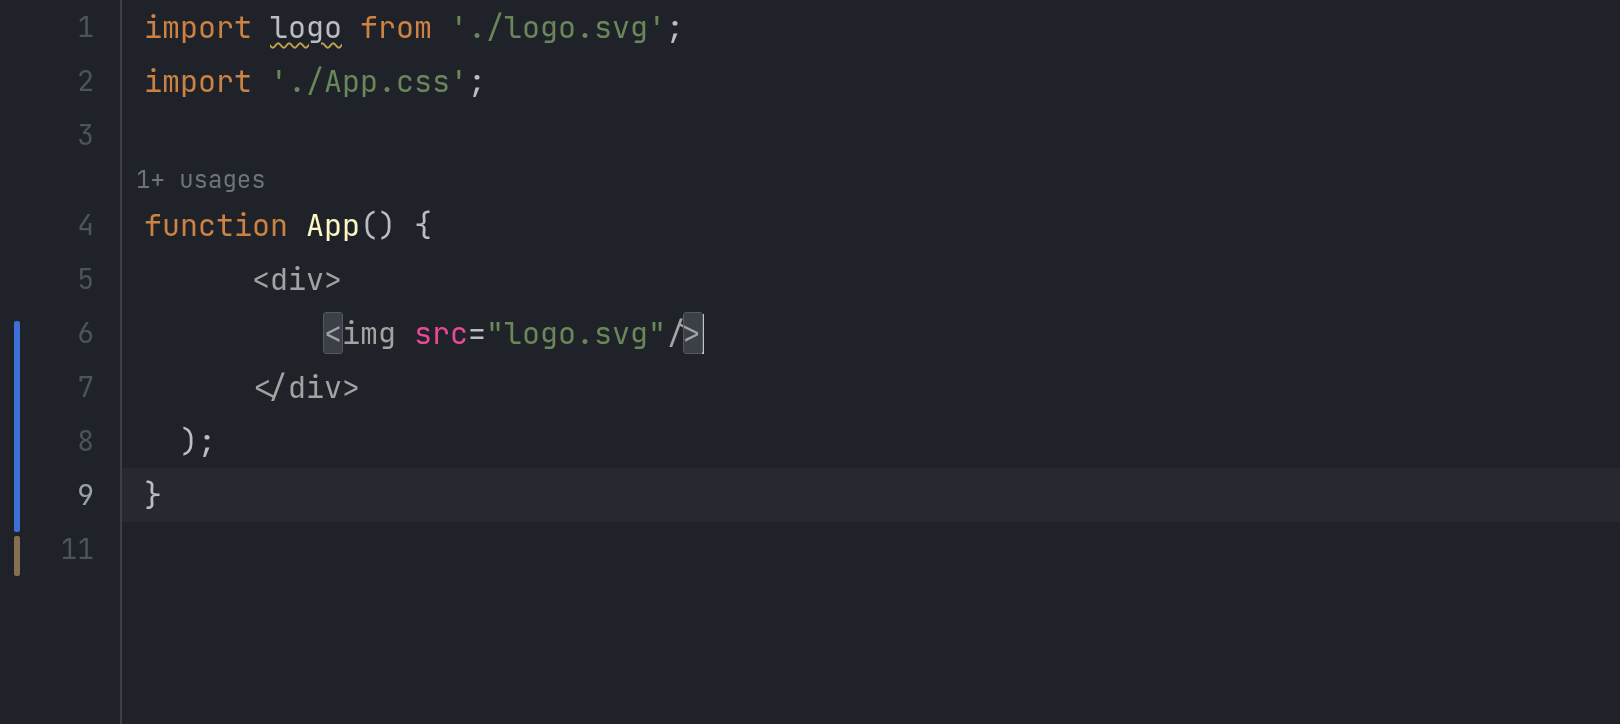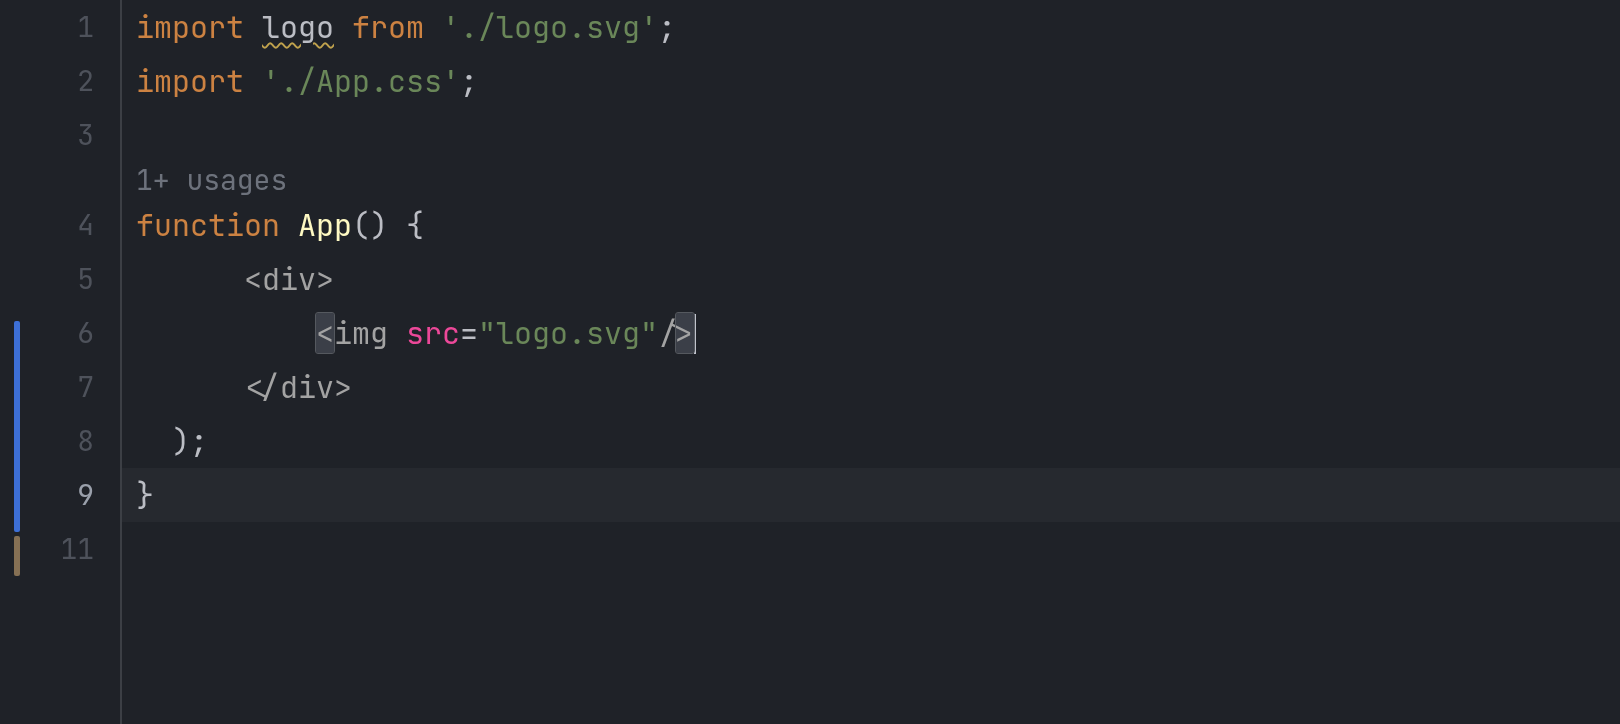--- a/index.html
+++ b/index.html
@@ -51,21 +51,21 @@
   .code {
     flex: 1 1 auto;
     border-left: 2px solid #3c3f45;
     position: relative;
   }
   .codeline {
     height: 54px;
     line-height: 54px;
     white-space: pre;
     position: relative;
-    padding-left: 14px;
+    padding-left: 22px;
   }
 
   
   .change-marker {
     position: absolute;
     left: 14px;
     width: 6px;
     border-radius: 2px;
   }
   .change-blue {
@@ -113,21 +113,21 @@
     text-decoration-color: #c0a24d;
     text-decoration-thickness: 2px;
     text-underline-offset: 4px;
   }
 
   
   .inlay-row {
     height: 36px;
     line-height: 36px;
     padding-left: 14px;
-    font-size: 28px;
+    font-size: 24px;
     color: #6d727c;
     font-family: inherit;
   }
 
   
   .caret {
     display: inline-block;
     width: 2px;
     height: 40px;
     background: #c0c3cc;

